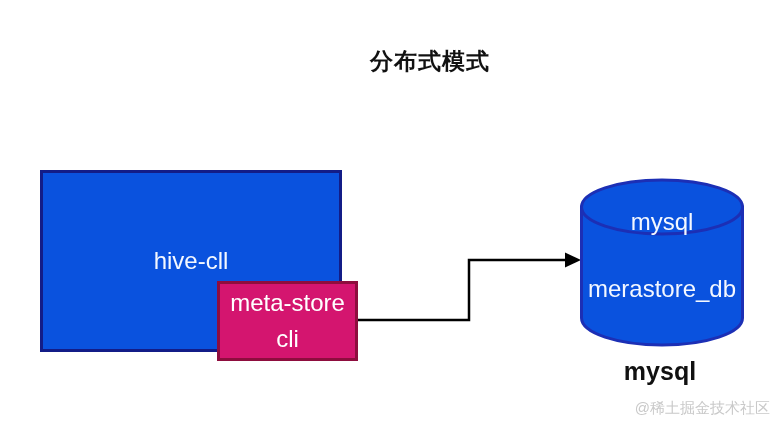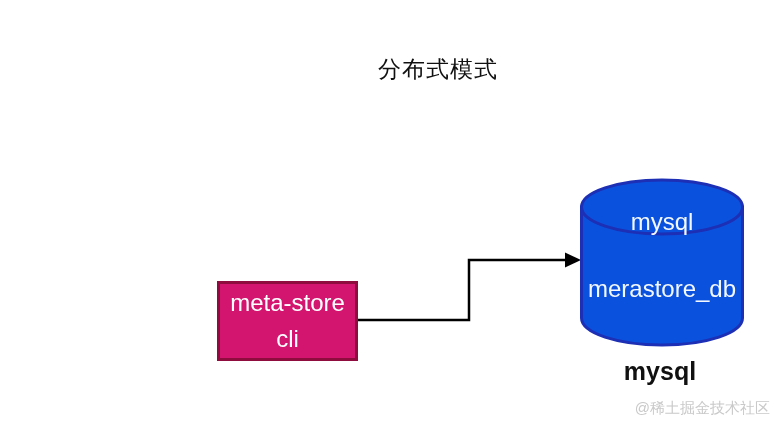--- a/index.html
+++ b/index.html
@@ -13,23 +13,23 @@
     width: 782px;
     height: 434px;
     background: #ffffff;
     overflow: hidden;
   }
   .title {
     position: absolute;
     left: 426px;
     top: 42px;
     transform: translateX(-50%);
-    margin: 12px;
+    margin: 4px;
     font-size: 23px;
-    font-weight: 400;
+    font-weight: 700;
     color: #111111;
     white-space: nowrap;
     letter-spacing: 1px;
   }
   .hive-box {
     position: absolute;
     left: 40px;
     top: 170px;
     width: 302px;
     height: 182px;
@@ -115,20 +115,23 @@
     text-align: center;
   }
 </style>
 </head>
 <body>
 
 <div class="canvas">
 
   <h1 class="title">分布式模式</h1>
 
+  <div class="hive-box">
+    <span>hive-cll</span>
+  </div>
 
   <div class="meta-box">
     <span>meta-store</span>
     <span>cli</span>
   </div>
 
   <svg class="arrow-layer" viewBox="0 0 782 434" aria-hidden="true">
     <path class="arrow-line" d="M 358 320 L 469 320 L 469 260 L 566 260"></path>
     <polygon class="arrow-head" points="565,252.5 581,260 565,267.5"></polygon>
   </svg>

